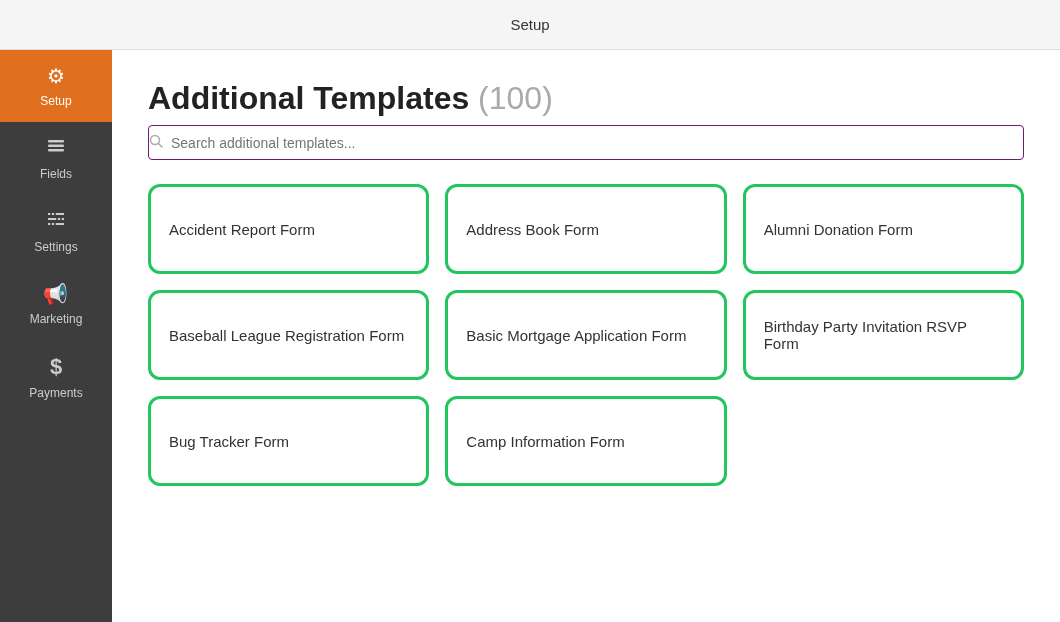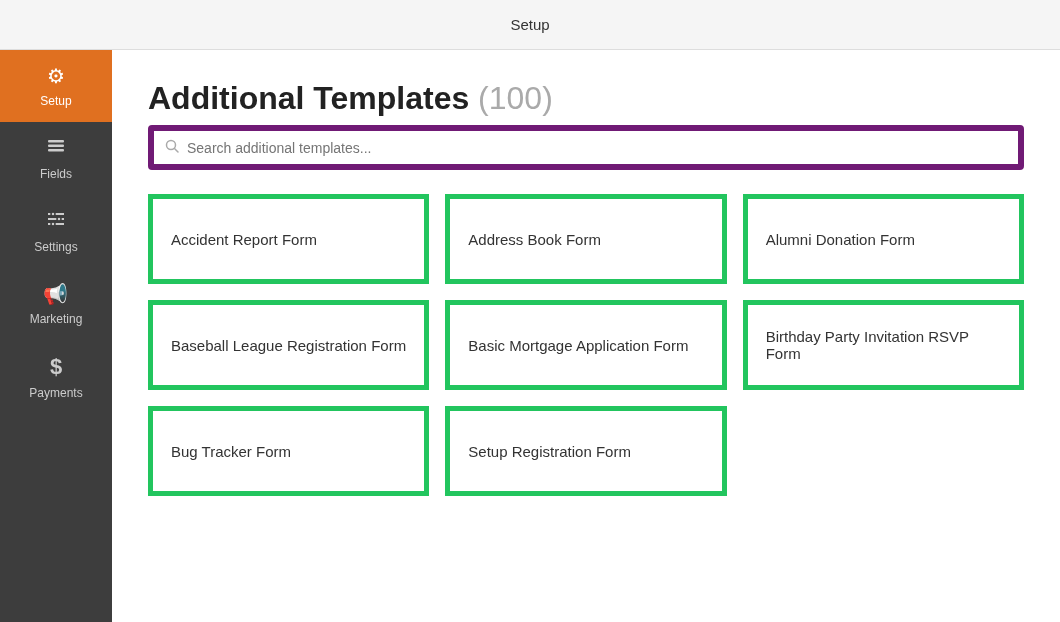--- a/index.html
+++ b/index.html
@@ -76,23 +76,23 @@
     }
     .subtitle a {
       color: #1a7fc1;
       text-decoration: none;
     }
 
     
     .search-bar {
       display: flex;
       align-items: center;
-      border: 6px solid #701a75;
+      border: 1px solid #701a75;
       border-radius: 4px;
-      padding: 8px 11px;
+      padding: 8px 0;
       margin-bottom: 24px;
       width: 100%;
       background: #fff;
     }
     .search-bar .search-icon-wrap {
       color: #aaa;
       margin-right: 8px;
       font-size: 14px;
     }
     .search-bar input {
@@ -105,22 +105,22 @@
     }
 
     
     .templates-grid {
       display: grid;
       grid-template-columns: repeat(3, 1fr);
       gap: 16px;
     }
 
     .template-card {
-      border: 5px solid #22c55e;
-      border-radius: 0;
+      border: 3px solid #22c55e;
+      border-radius: 12px;
       padding: 20px 18px;
       cursor: pointer;
       min-height: 90px;
       display: flex;
       align-items: center;
       font-size: 15px;
       color: #333;
       transition: border-color 0.15s;
     }
   </style>
@@ -194,16 +194,16 @@
     </div>
 
     <div class="templates-grid" id="templates-grid">
     <div class="template-card">Accident Report Form</div>
         <div class="template-card">Address Book Form</div>
         <div class="template-card">Alumni Donation Form</div>
         <div class="template-card">Baseball League Registration Form</div>
         <div class="template-card">Basic Mortgage Application Form</div>
         <div class="template-card">Birthday Party Invitation RSVP Form</div>
         <div class="template-card">Bug Tracker Form</div>
-        <div class="template-card">Setup Registration Form</div>
+        <div class="template-card">Camp Information Form</div>
       </div>
   </div>
 </div>
 
 </body></html>

